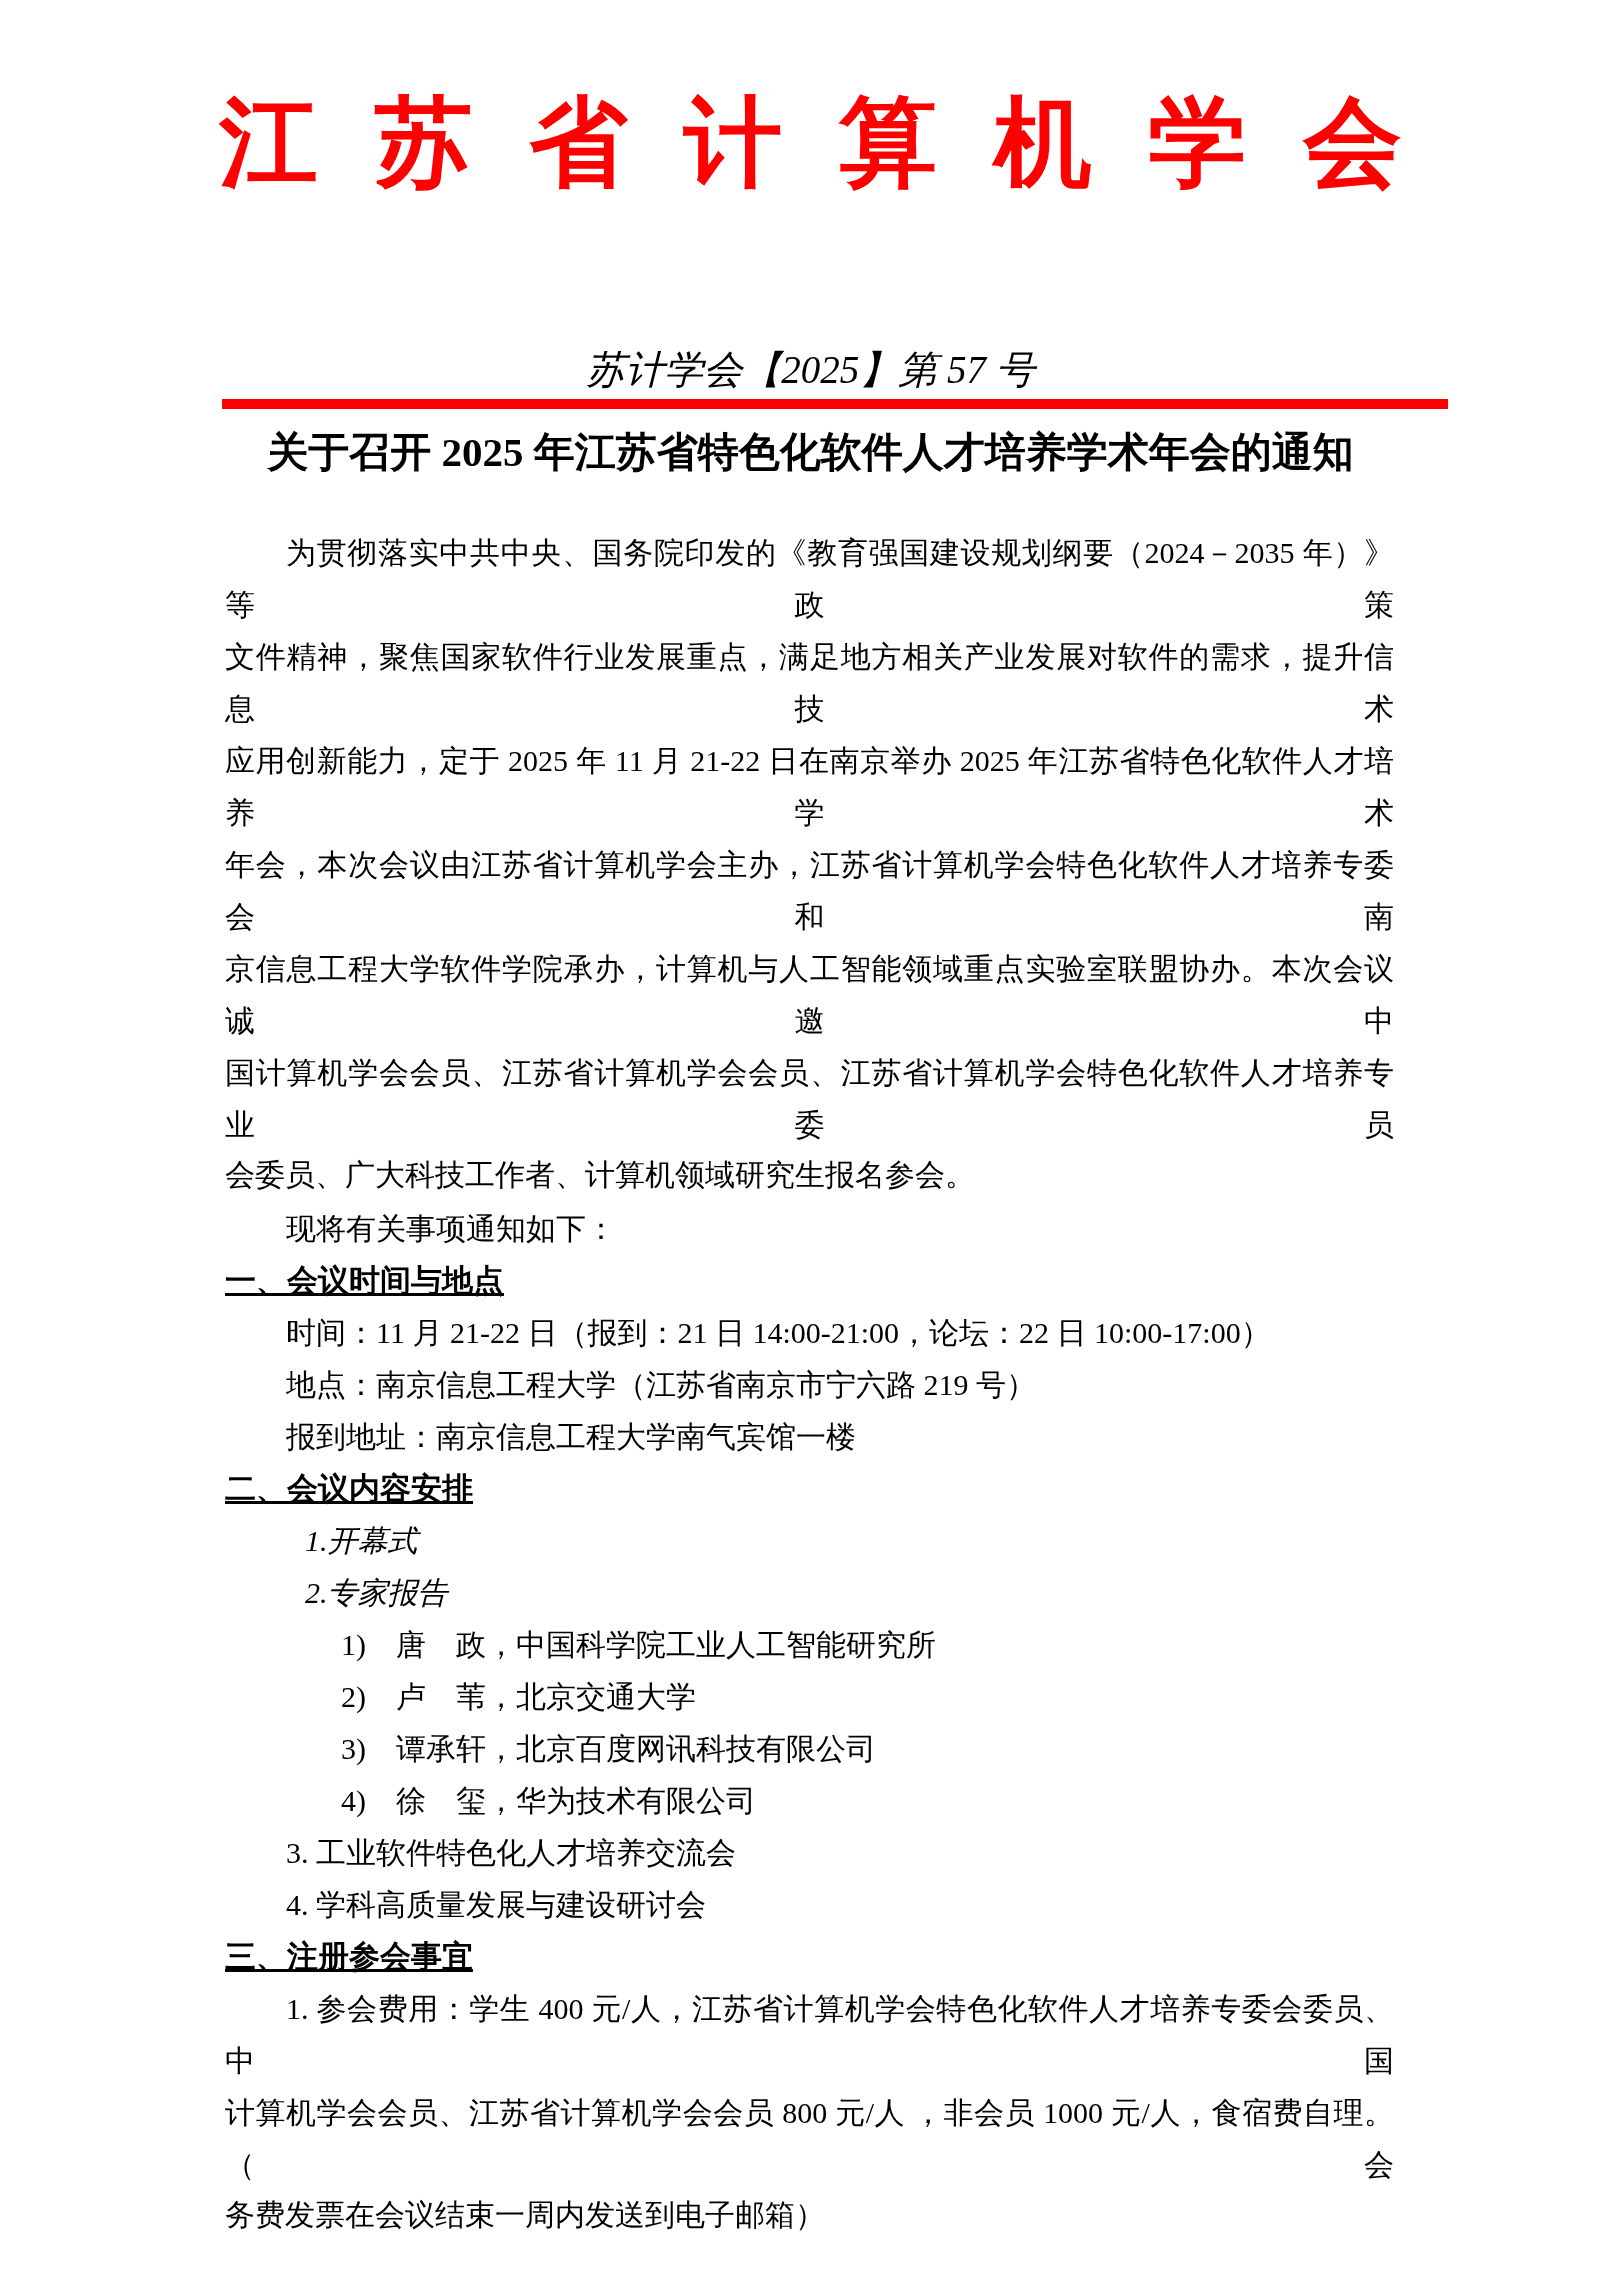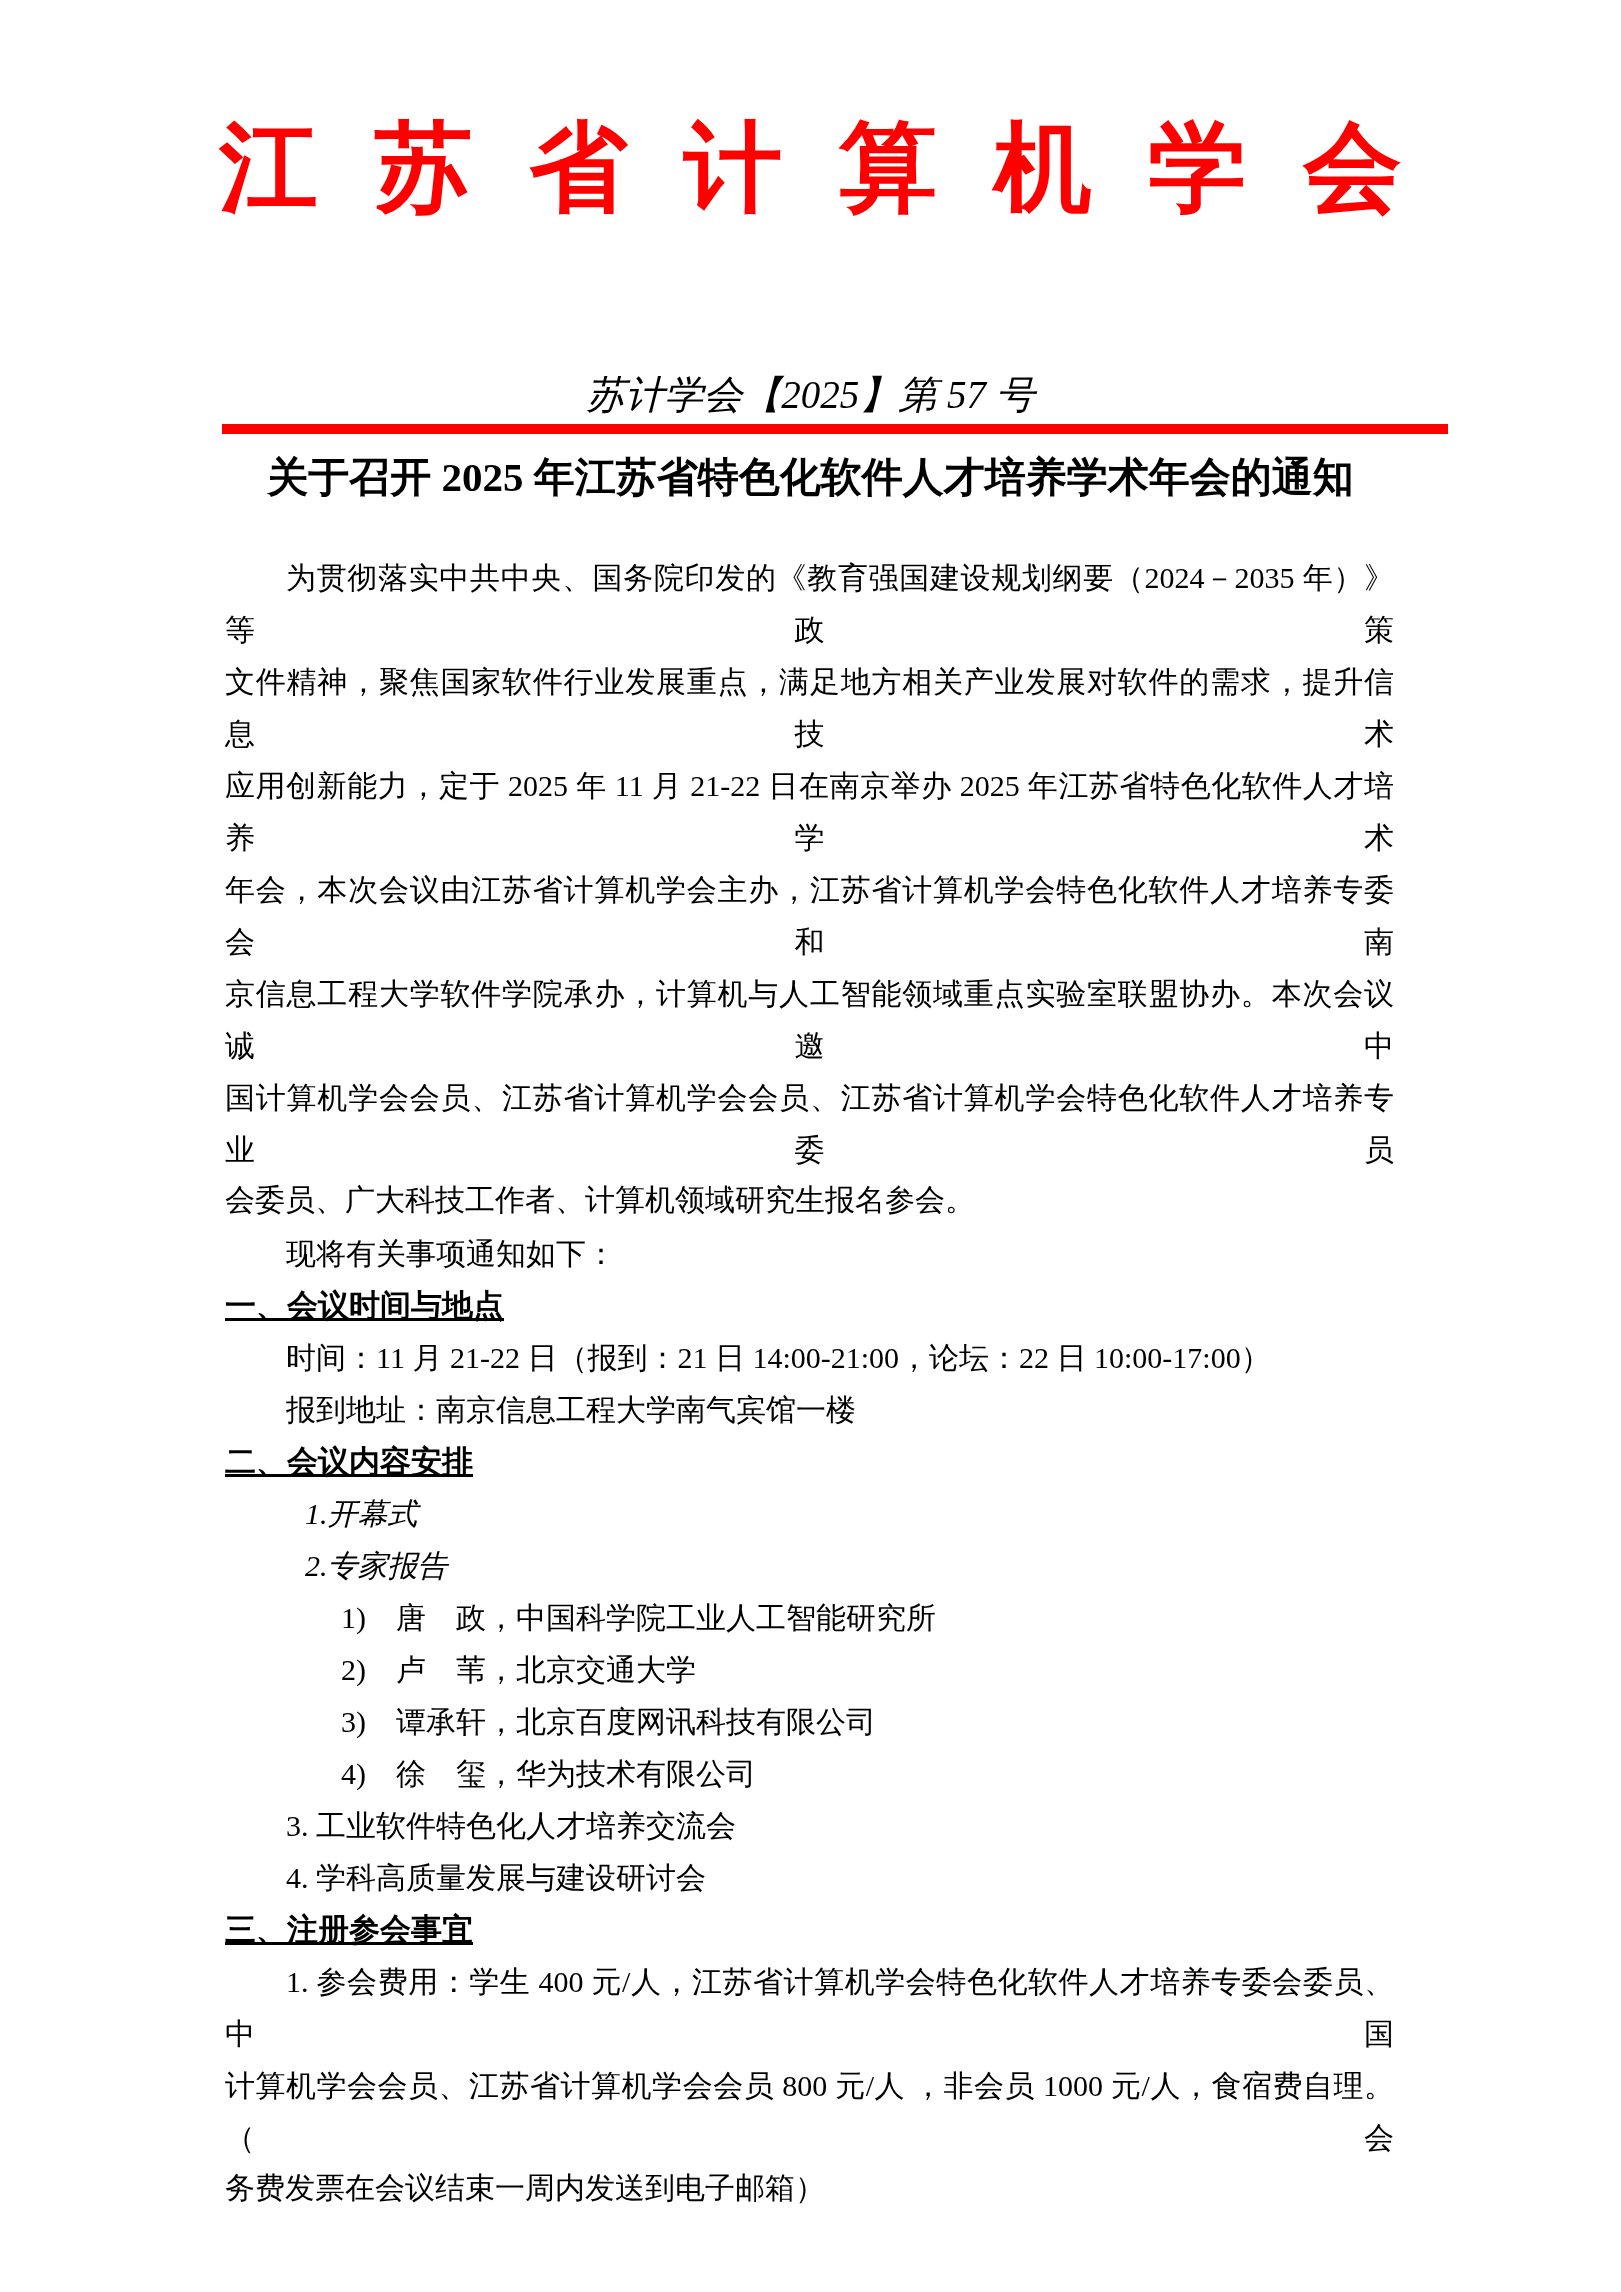--- a/index.html
+++ b/index.html
@@ -7,21 +7,21 @@
     width: 1621px;
     height: 2293px;
     background: #ffffff;
     color: #000000;
     font-family: "Liberation Serif", serif;
     overflow: hidden;
   }
   .page { position: relative; width: 1621px; height: 2293px; }
 
   .org-title {
-    padding-top: 113px;
+    padding-top: 88px;
     text-align: center;
     font-size: 98px;
     font-weight: bold;
     line-height: 110px;
     letter-spacing: 0.58em;
     padding-left: 0.58em; 
     white-space: nowrap;
   }
 
   .doc-number {
@@ -96,20 +96,21 @@
       <div class="line full findent">为贯彻落实中共中央、国务院印发的《教育强国建设规划纲要（2024－2035 年）》等政策</div>
       <div class="line full">文件精神，聚焦国家软件行业发展重点，满足地方相关产业发展对软件的需求，提升信息技术</div>
       <div class="line full">应用创新能力，定于 2025 年 11 月 21-22 日在南京举办 2025 年江苏省特色化软件人才培养学术</div>
       <div class="line full">年会，本次会议由江苏省计算机学会主办，江苏省计算机学会特色化软件人才培养专委会和南</div>
       <div class="line full">京信息工程大学软件学院承办，计算机与人工智能领域重点实验室联盟协办。本次会议诚邀中</div>
       <div class="line full">国计算机学会会员、江苏省计算机学会会员、江苏省计算机学会特色化软件人才培养专业委员</div>
       <div class="line lastline">会委员、广大科技工作者、计算机领域研究生报名参会。</div>
       <div class="line i2">现将有关事项通知如下：</div>
       <div class="line heading">一、会议时间与地点</div>
       <div class="line i2">时间：11 月 21-22 日（报到：21 日 14:00-21:00，论坛：22 日 10:00-17:00）</div>
+      <div class="line i2">地点：南京信息工程大学（江苏省南京市宁六路 219 号）</div>
       <div class="line i2">报到地址：南京信息工程大学南气宾馆一楼</div>
       <div class="line heading">二、会议内容安排</div>
       <div class="line i2b">1.开幕式</div>
       <div class="line i2b">2.专家报告</div>
       <div class="line i4">1)　唐　政，中国科学院工业人工智能研究所</div>
       <div class="line i4">2)　卢　苇，北京交通大学</div>
       <div class="line i4">3)　谭承轩，北京百度网讯科技有限公司</div>
       <div class="line i4">4)　徐　玺，华为技术有限公司</div>
       <div class="line i2">3. 工业软件特色化人才培养交流会</div>
       <div class="line i2">4. 学科高质量发展与建设研讨会</div>

